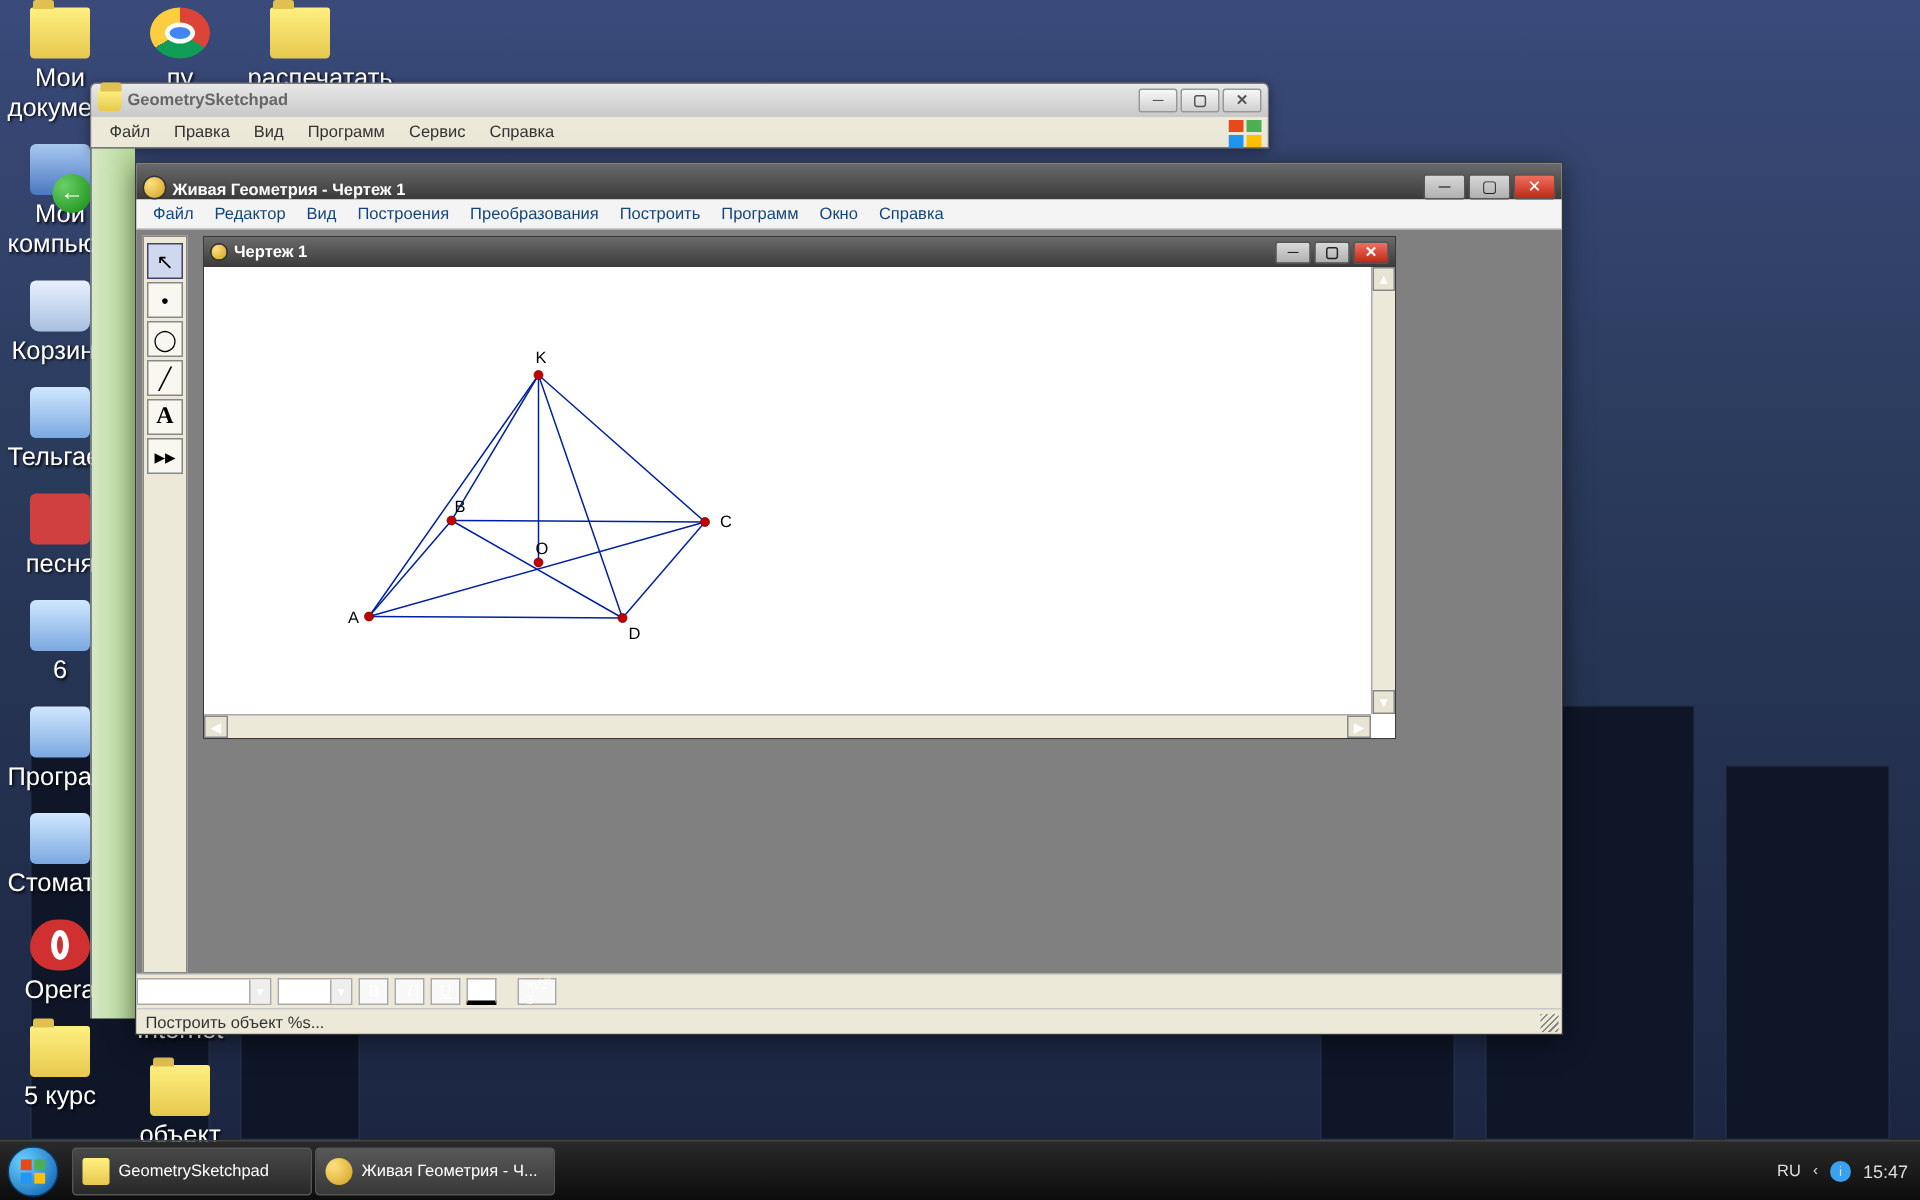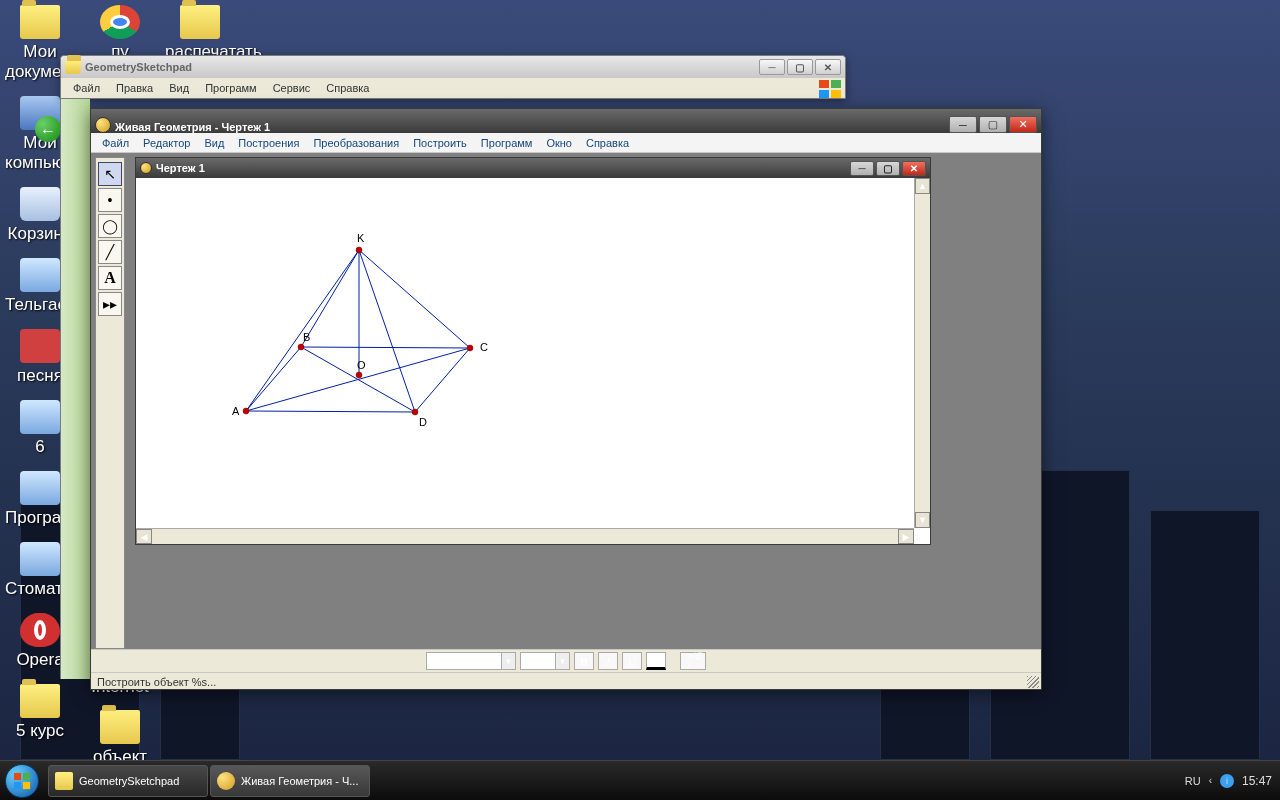--- a/index.html
+++ b/index.html
@@ -71,21 +71,21 @@
   .wm-menu { height:20px; background:#f4f4f4; display:flex; align-items:center; padding:0 4px; color:#14467a;
     border-bottom:1px solid #c8c8c8;}
   .wm-menu span { padding:2px 7px;}
   .wm-body { position:relative; height:calc(100% - 24px - 20px - 40px); background:#808080; display:flex;}
   .tool-palette { width:30px; background:#ece9d8; border:1px solid #888; margin:4px 0 0 4px; padding:2px;}
   .tool-palette .tool { width:24px;height:24px;border:1px solid #888;margin:2px auto;background:#f8f8f0;
     display:flex;align-items:center;justify-content:center;font-size:14px;color:#000;}
   .tool.sel { background:#d0d8f0; border-color:#446;}
   .mdi-area { flex:1; position:relative;}
   .win-doc {
-    position:absolute; left:10px; top:4px; width:796px; height:388px;
+    position:absolute; left:10px; top:4px; width:796px; height:336px;
     border:1px solid #3a3a3a; background:#fff;
   }
   .wd-title { height:20px; background:linear-gradient(#6a6a6a,#3a3a3a);display:flex;align-items:center;
     padding:0 4px;color:#fff;font-weight:bold;}
   .wd-title .cap{flex:1;padding-left:4px;}
   .wd-ctrls{display:flex;gap:2px;}
   .wd-ctrl{width:24px;height:15px;border-radius:2px;background:linear-gradient(#d8d8d8,#b0b0b0);
     border:1px solid #555;display:flex;align-items:center;justify-content:center;font-size:10px;color:#222;}
   .wd-ctrl.close{background:linear-gradient(#f07060,#c02818);color:#fff;}
   .wd-canvas { position:relative; width:calc(100% - 16px); height:calc(100% - 20px - 16px);
@@ -95,21 +95,21 @@
     border-left:1px solid #aaa;}
   .vscroll .arr { height:16px;border:1px solid #888;background:#e8e4d4;font-size:9px;
     display:flex;align-items:center;justify-content:center;}
   .hscroll { position:absolute; left:0;right:16px;bottom:0;height:16px;background:#ece9d8;
     border-top:1px solid #aaa; display:flex;}
   .hscroll .arr {width:16px;border:1px solid #888;background:#e8e4d4;font-size:9px;
     display:flex;align-items:center;justify-content:center;}
   .hscroll .track{flex:1;}
 
   .wm-bottom { height:40px; background:#ece9d8; border-top:1px solid #c8c8c8;}
-  .fmt-bar { height:22px; display:flex; align-items:center; gap:4px; padding:2px 0;justify-content:center;}
+  .fmt-bar { height:22px; display:flex; align-items:center; gap:4px; padding:2px 0;}
   .fmt-bar .combo { width:90px;height:18px;border:1px solid #aaa;background:#fff;position:relative;}
   .fmt-bar .combo .dd{position:absolute;right:0;top:0;bottom:0;width:14px;border-left:1px solid #aaa;
     background:#eee;display:flex;align-items:center;justify-content:center;font-size:8px;}
   .fmt-bar .btn { width:20px;height:18px;border:1px solid #aaa;background:#f8f8f8;
     display:flex;align-items:center;justify-content:center;font-size:11px;font-family:"Times New Roman",serif;}
   .fmt-bar .btn.bold{font-weight:bold;} .fmt-bar .btn.it{font-style:italic;}
   .fmt-bar .btn.ul{text-decoration:underline;}
   .fmt-bar .sep{width:6px;}
   .status { height:18px; padding:0 6px; display:flex; align-items:center; color:#333;
     border-top:1px solid #c8c8c8; position:relative;}

